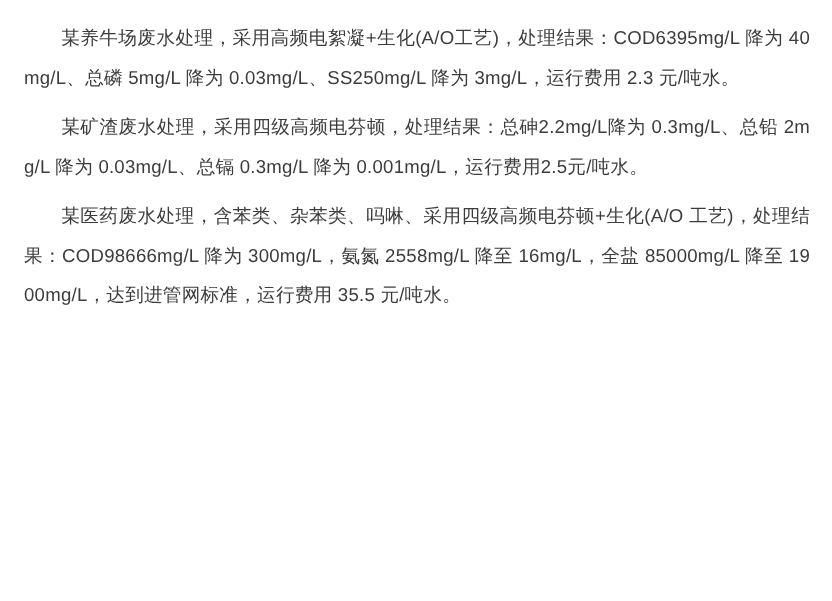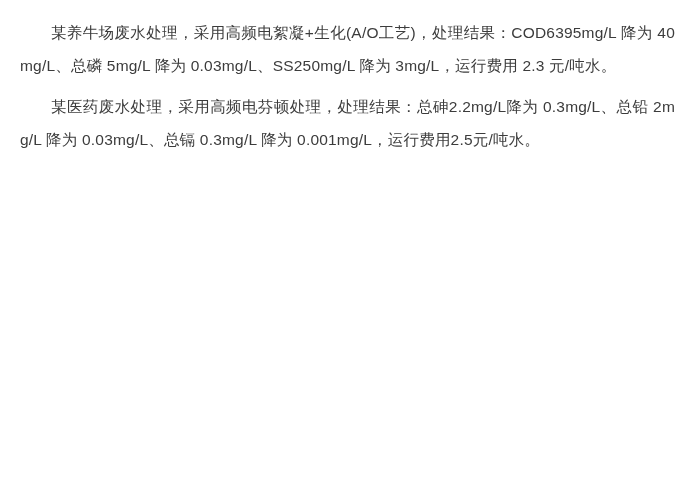--- a/index.html
+++ b/index.html
@@ -32,14 +32,15 @@
   }
   .para:last-child {
     margin-bottom: 0;
   }
 </style>
 </head>
 <body>
 
 <div class="page">
   <p class="para">某养牛场废水处理，采用高频电絮凝+生化(A/O工艺)，处理结果：COD6395mg/L 降为 40mg/L、总磷 5mg/L 降为 0.03mg/L、SS250mg/L 降为 3mg/L，运行费用 2.3 元/吨水。</p>
-  <p class="para">某医药废水处理，采用高频电芬顿处理，处理结果：总砷2.2mg/L降为 0.3mg/L、总铅 2mg/L 降为 0.03mg/L、总镉 0.3mg/L 降为 0.001mg/L，运行费用2.5元/吨水。</p>
+  <p class="para">某矿渣废水处理，采用四级高频电芬顿，处理结果：总砷2.2mg/L降为 0.3mg/L、总铅 2mg/L 降为 0.03mg/L、总镉 0.3mg/L 降为 0.001mg/L，运行费用2.5元/吨水。</p>
+  <p class="para">某医药废水处理，含苯类、杂苯类、吗啉、采用四级高频电芬顿+生化(A/O 工艺)，处理结果：COD98666mg/L 降为 300mg/L，氨氮 2558mg/L 降至 16mg/L，全盐 85000mg/L 降至 1900mg/L，达到进管网标准，运行费用 35.5 元/吨水。</p>
 </div>
 
 </body></html>

